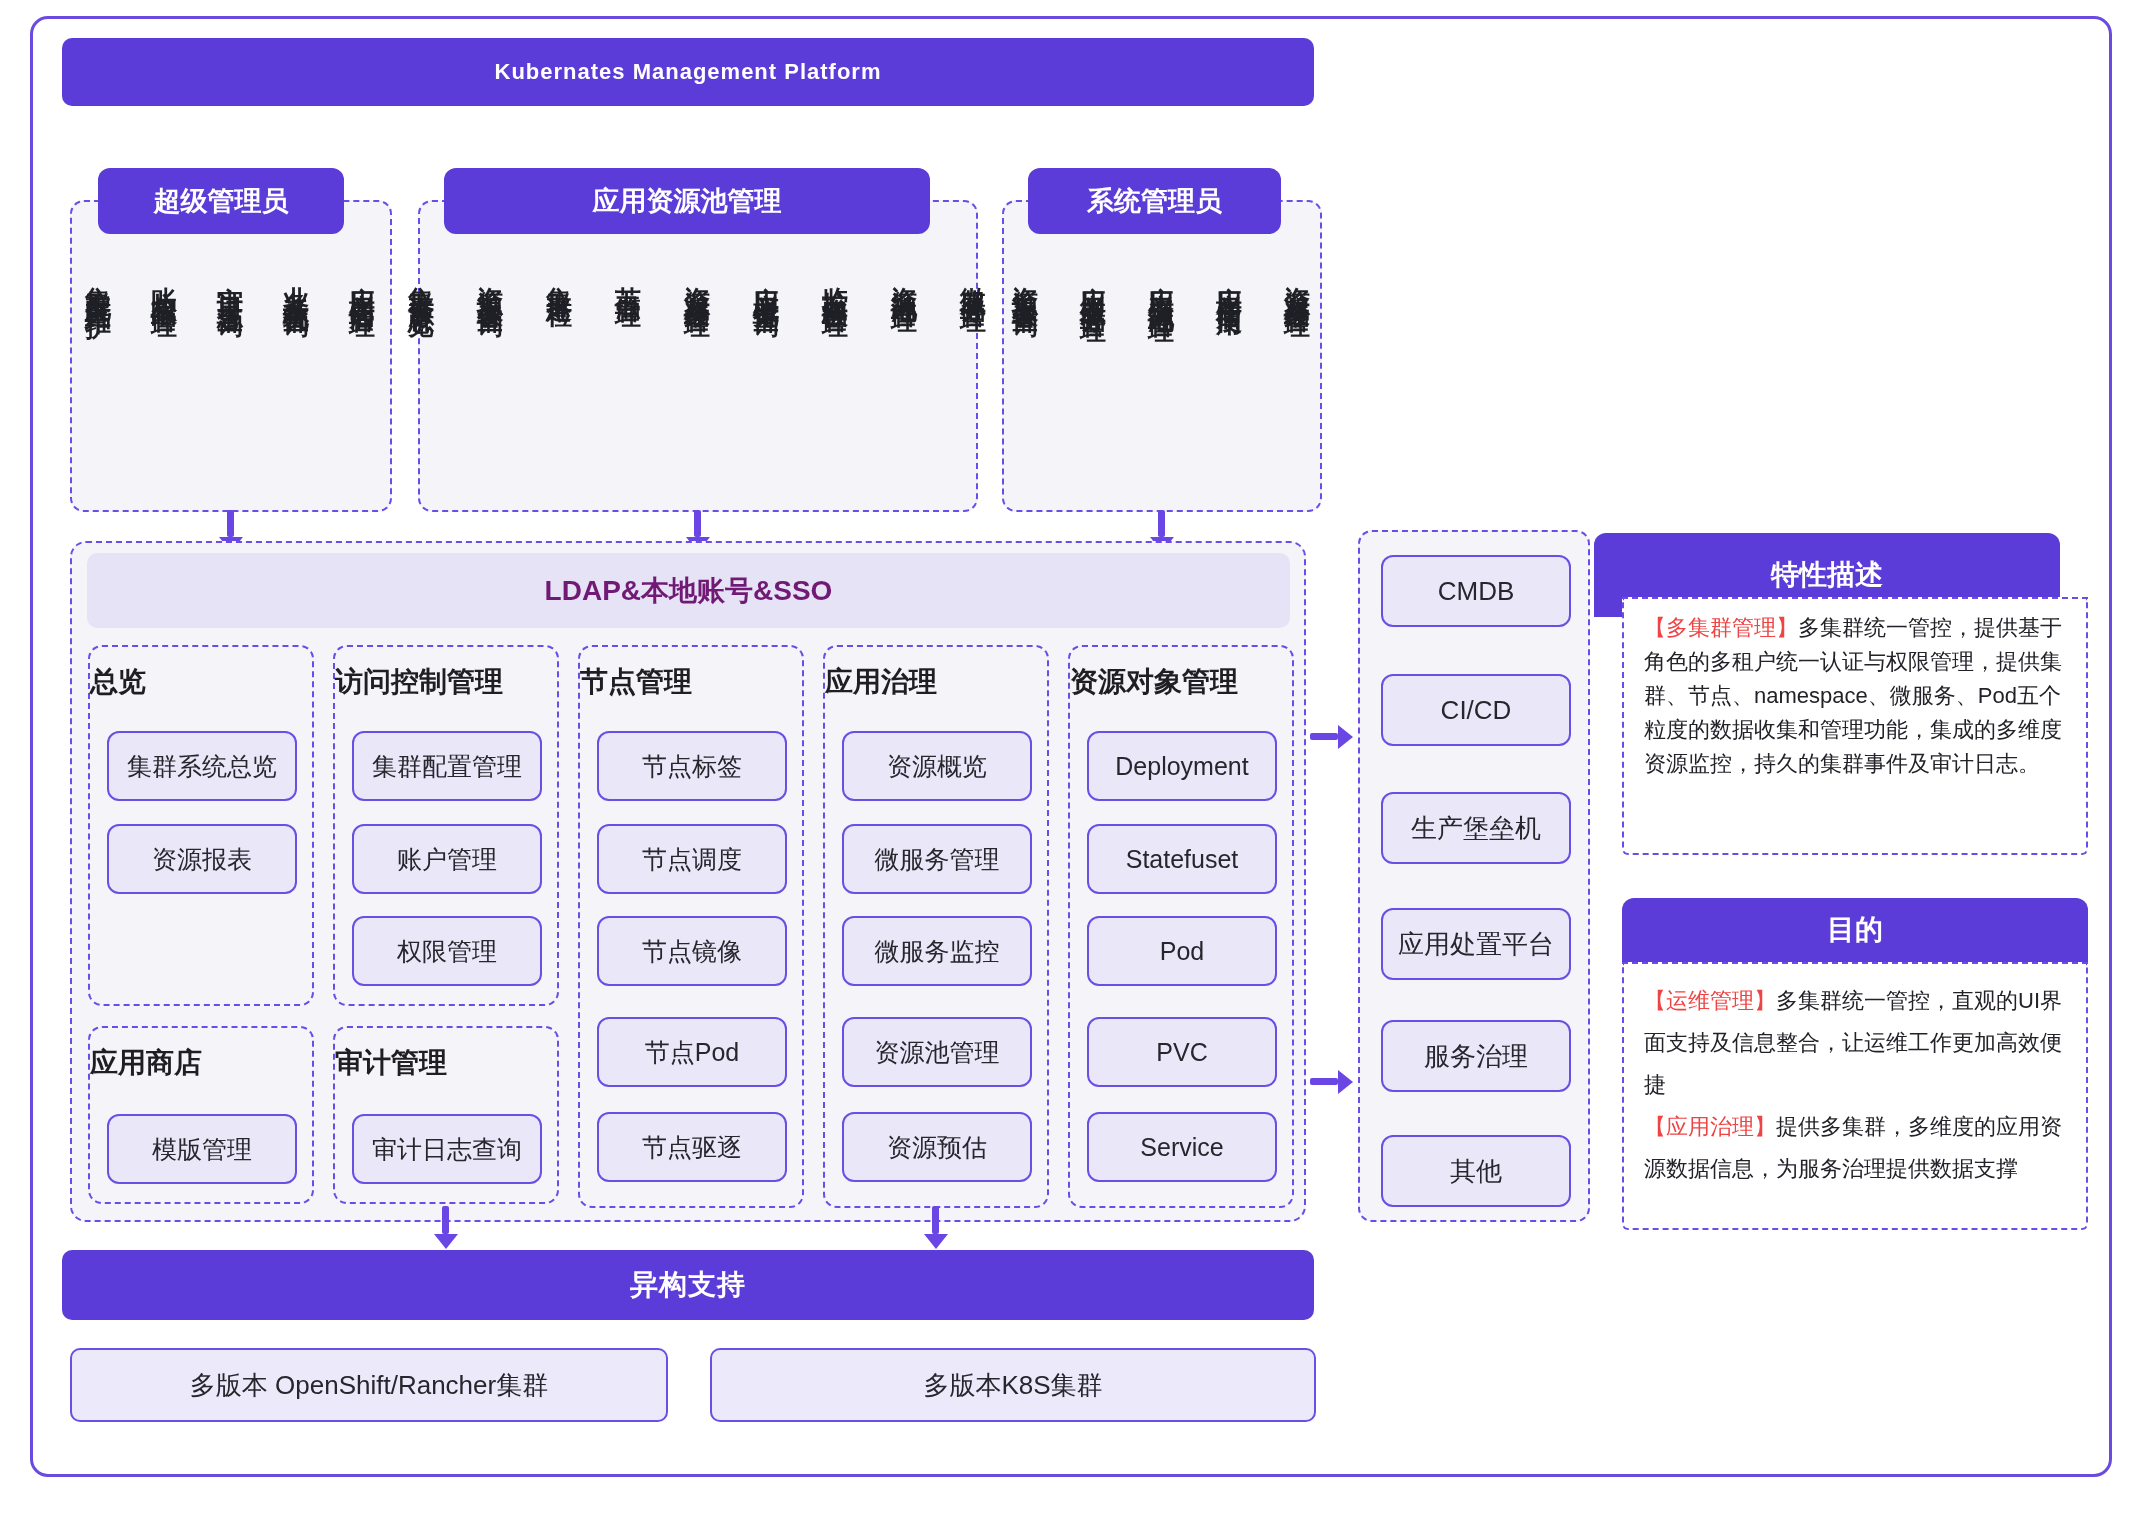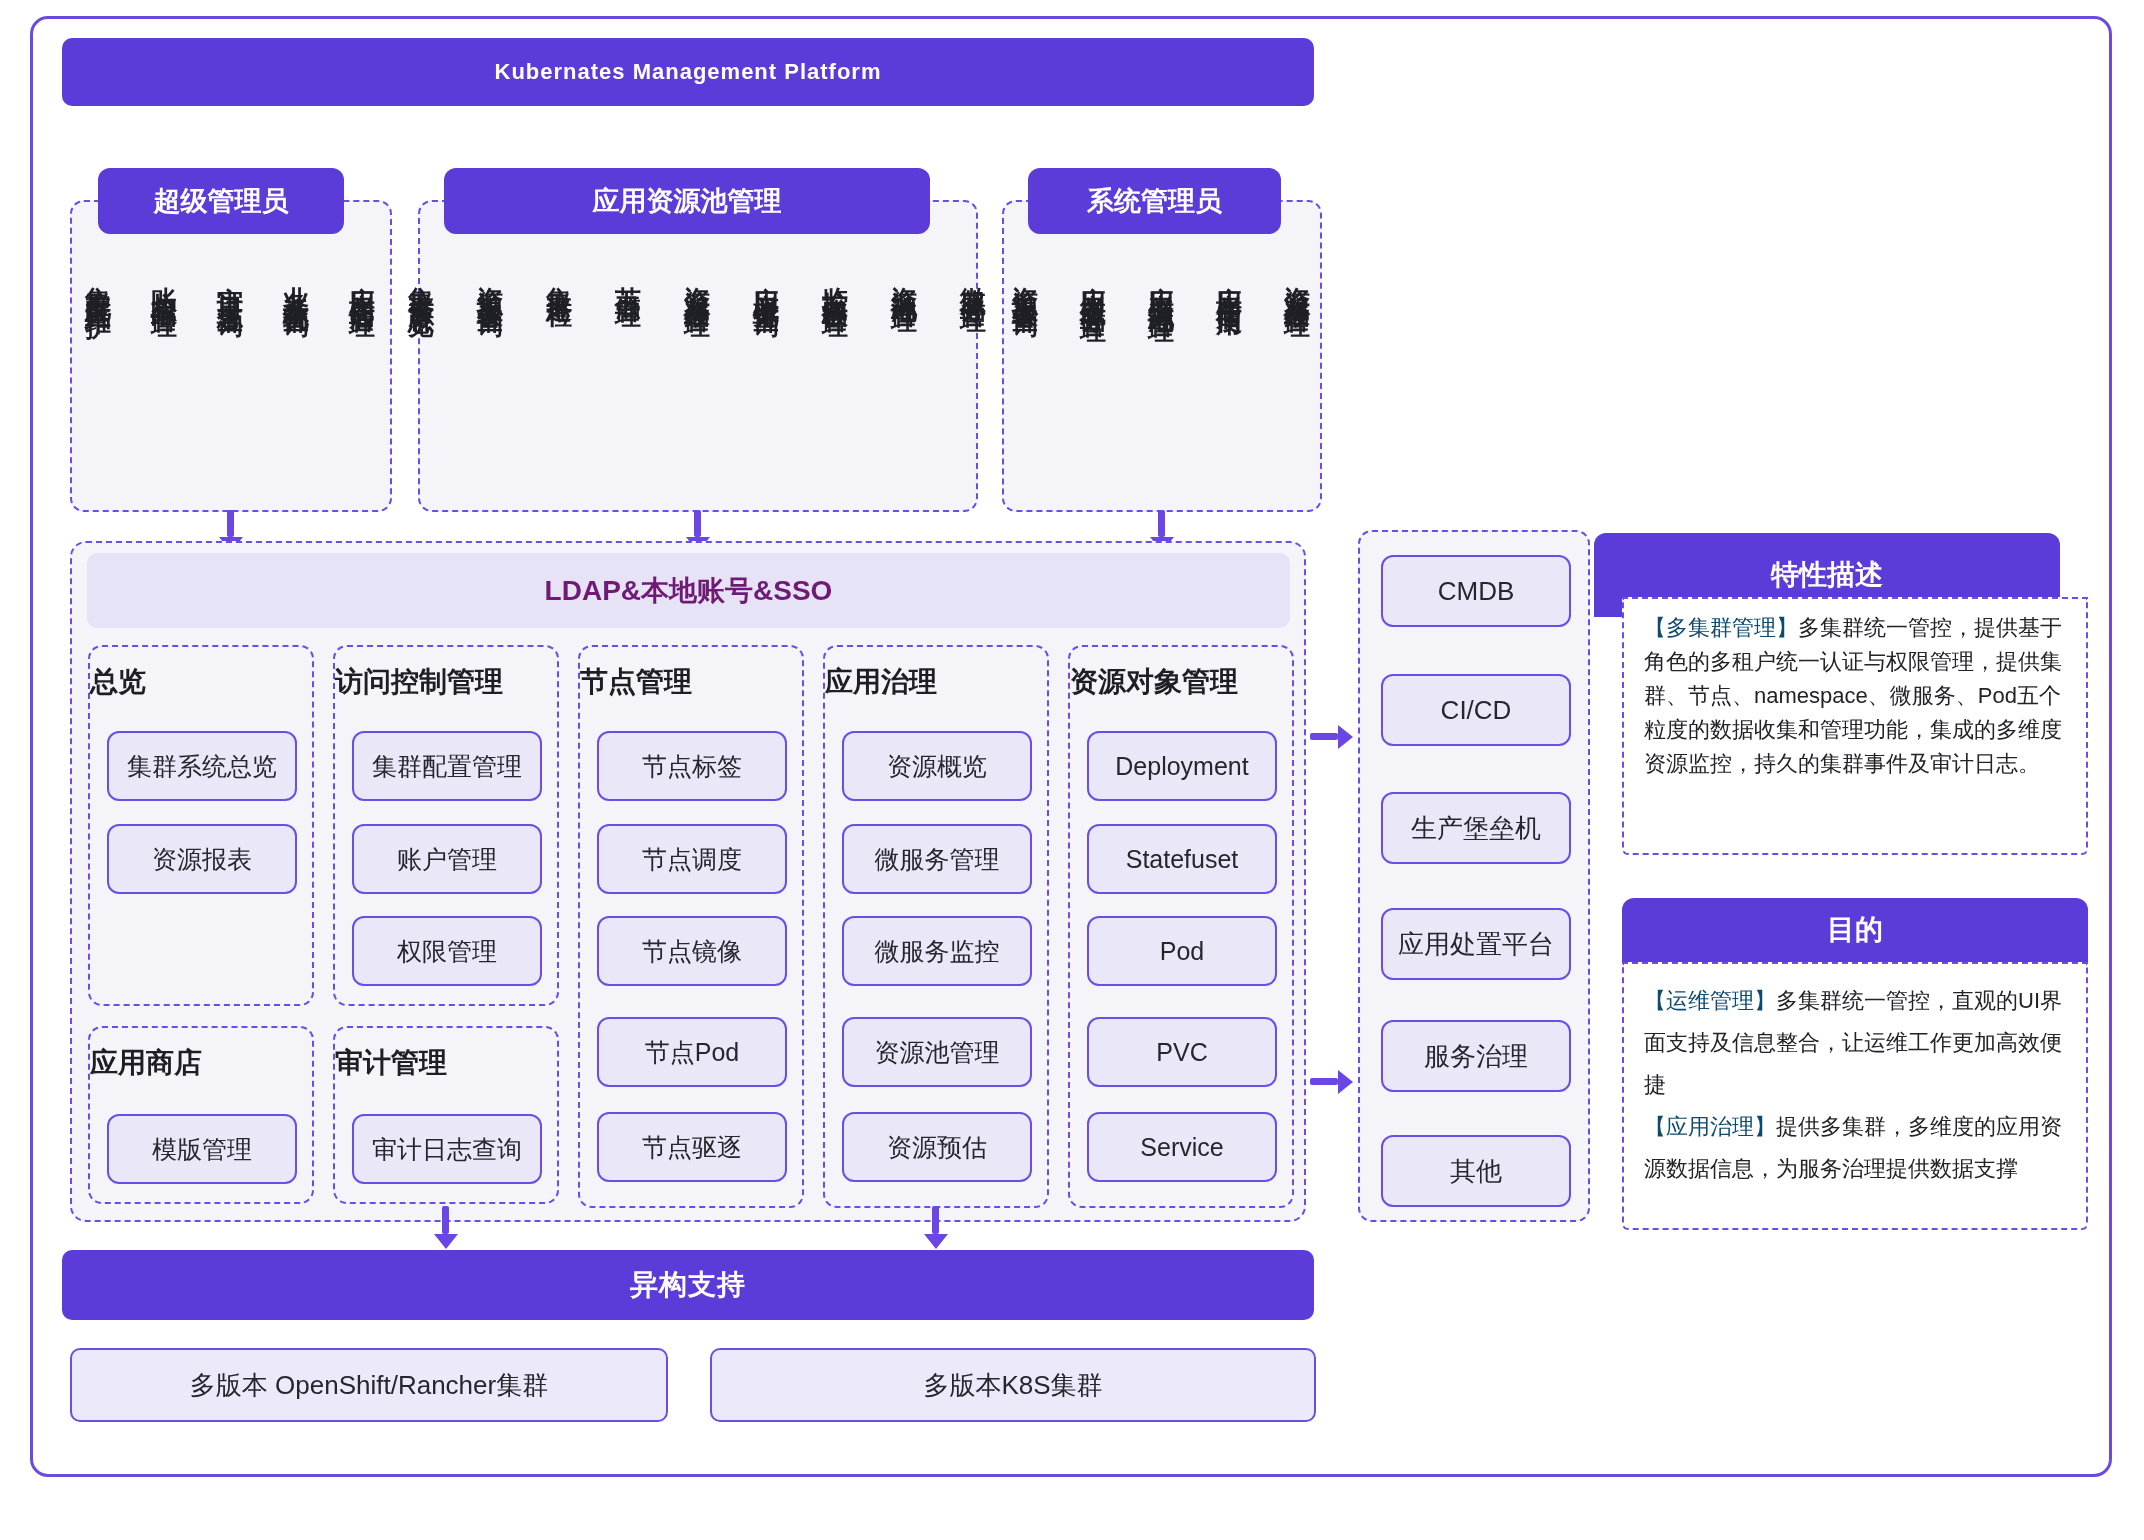--- a/index.html
+++ b/index.html
@@ -59,21 +59,21 @@
     background:#5b3cd8; color:#fff; font-weight:bold; font-size:28px;
     display:flex; align-items:center; justify-content:center;
     border-radius:12px 12px 0 0;
   }
   .desc-body {
     background:#ffffff; border:2px dashed #6a4ce6; border-radius:0 0 6px 6px;
     font-size:22px; color:#222228; text-align:left;
   }
   .feature-body { padding:12px 20px 8px 20px; line-height:34px; }
   .purpose-body { padding:16px 20px 8px 20px; line-height:42px; }
-  .tag { color:#0c4a6e; }
+  .tag { color:#ef4444; }
 </style>
 </head>
 <body>
 
 <div class="canvas">
 
   <div class="abs frame"></div>
 
   <div class="abs banner" style="left:62px; top:38px; width:1252px; height:68px; font-size:22px;">
     <span>Kubernates Management Platform</span>

